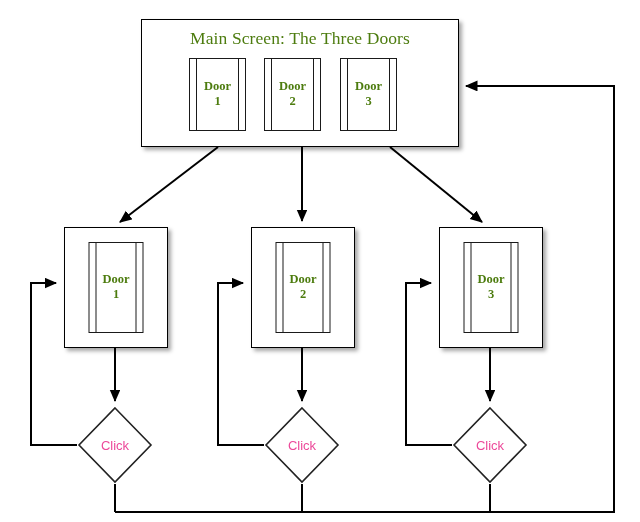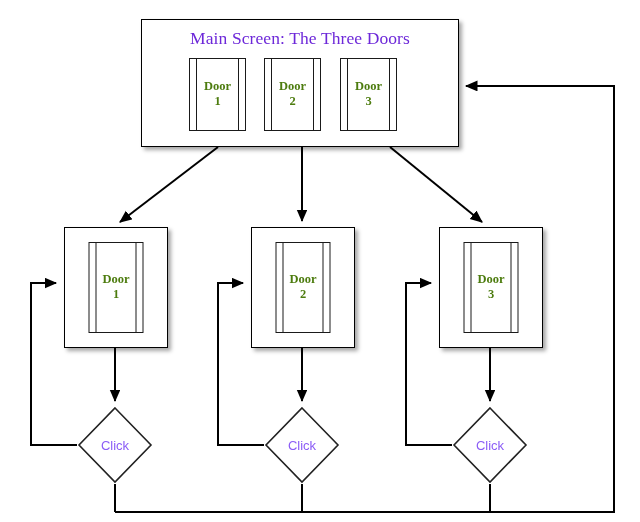--- a/index.html
+++ b/index.html
@@ -42,21 +42,21 @@
     height: 128px;
   }
   .screen-title {
     position: absolute;
     left: 0;
     top: 8px;
     width: 100%;
     text-align: center;
     font-family: "Liberation Serif", serif;
     font-size: 17.5px;
-    color: #6d28d9;
+    color: #4d7c0f;
     letter-spacing: 0.1px;
   }
 
   
   .door {
     position: absolute;
     background: #ffffff;
     border: 1.3px solid #1a1a1a;
     box-sizing: border-box;
   }
@@ -122,21 +122,21 @@
     width: 100%; height: 100%;
   }
   .decision .label {
     position: absolute;
     left: 0; right: 0;
     top: 50%;
     transform: translateY(-50%);
     text-align: center;
     font-family: "Liberation Sans", sans-serif;
     font-size: 13px;
-    color: #8b5cf6;
+    color: #ec4899;
   }
 </style>
 </head>
 <body>
 
 <div id="stage">
 
   <svg id="wires" viewBox="0 0 640 522" width="640" height="522">
     <defs>
       <marker id="ah" markerWidth="11" markerHeight="11" refX="9.2" refY="4.2" orient="auto" markerUnits="userSpaceOnUse">

